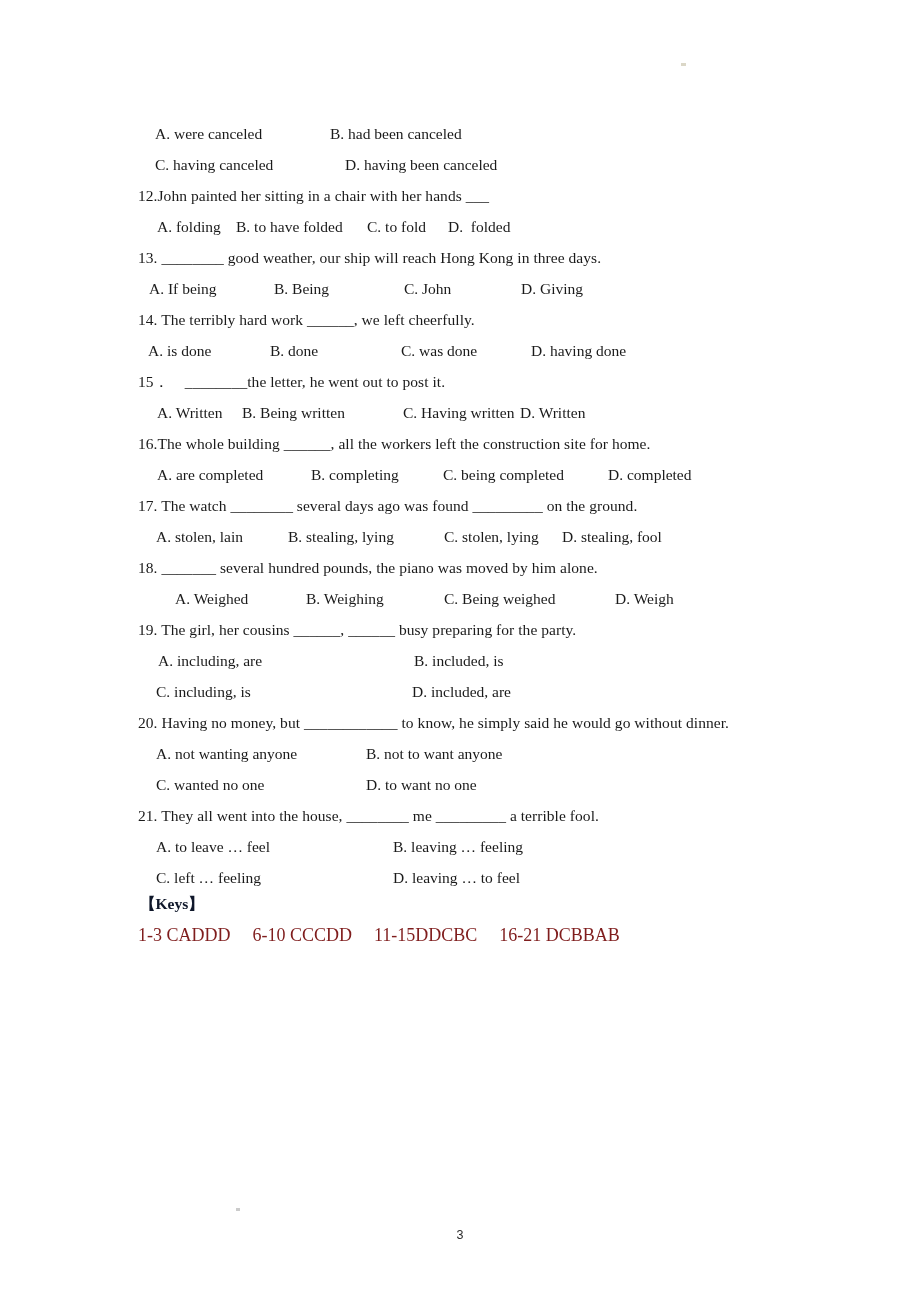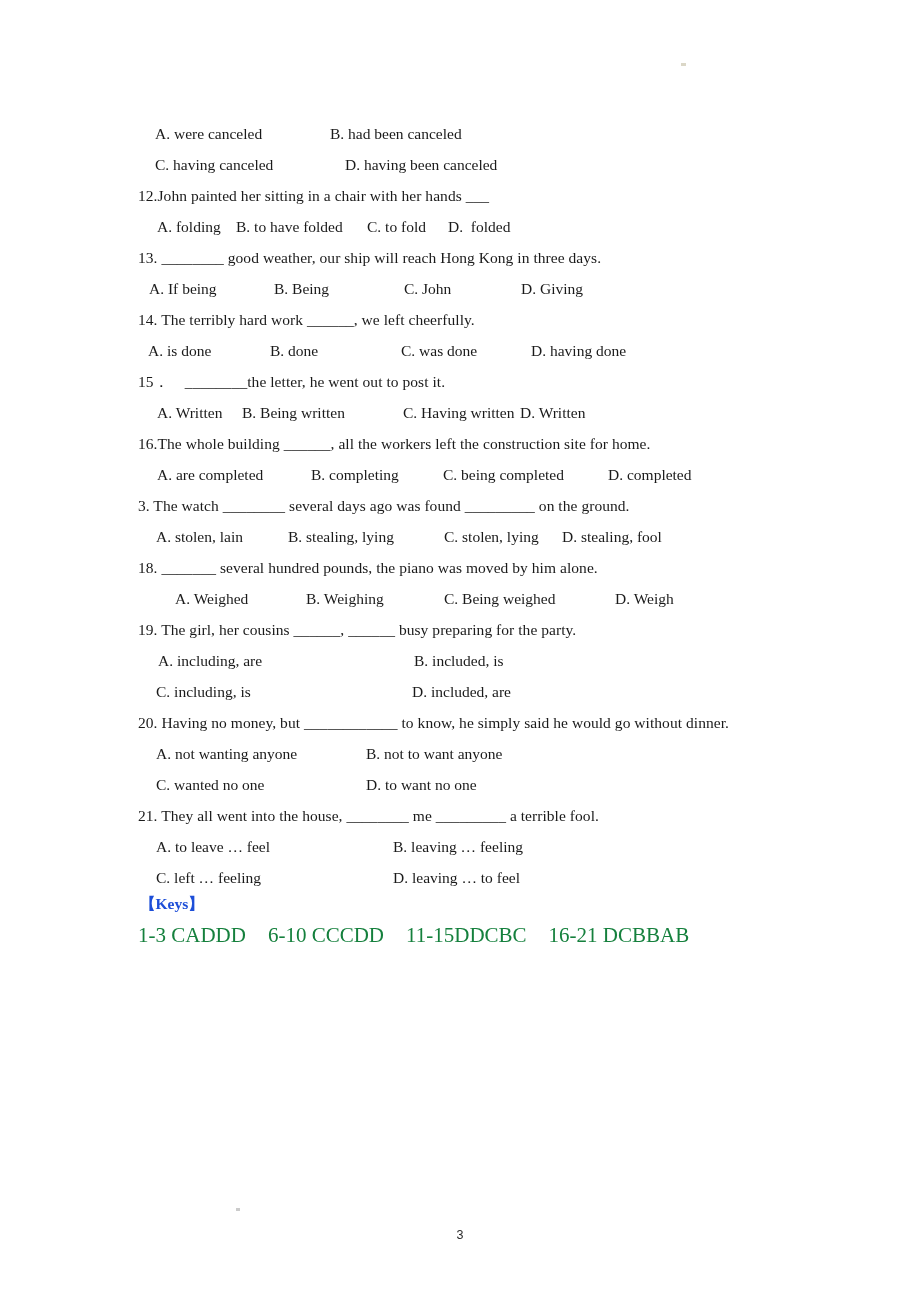--- a/index.html
+++ b/index.html
@@ -45,31 +45,31 @@
   }
   .col { position: absolute; white-space: pre; }
 
   
   .keys-head {
     position: absolute;
     left: 140px;
     top: 896px;
     font-size: 15.5px;
     line-height: 15.5px;
-    color: #1d4ed8;
+    color: #0f172a;
     white-space: pre;
     font-weight: 600;
   }
   .keys-line {
     position: absolute;
     left: 138px;
     top: 928px;
-    font-size: 21px;
+    font-size: 18px;
     line-height: 15.5px;
-    color: #15803d;
+    color: #7f1d1d;
     white-space: pre;
   }
   .keys-line .grp { margin-right: 22px; }
 
   
   .page-number {
     position: absolute;
     left: 0;
     top: 1229px;
     width: 920px;
@@ -103,21 +103,21 @@
       <div class="line stem" style="top: 188px; left: 138px;">12.John painted her sitting in a chair with her hands ___</div>
       <div class="optrow" style="top: 219px; left: 0px; width: 920px; height: 18px;"><span class="col" style="left: 157px;">A. folding</span><span class="col" style="left: 236px;">B. to have folded</span><span class="col" style="left: 367px;">C. to fold</span><span class="col" style="left: 448px;">D.  folded</span></div>
       <div class="line stem" style="top: 250px; left: 138px;">13. ________ good weather, our ship will reach Hong Kong in three days.</div>
       <div class="optrow" style="top: 281px; left: 0px; width: 920px; height: 18px;"><span class="col" style="left: 149px;">A. If being</span><span class="col" style="left: 274px;">B. Being</span><span class="col" style="left: 404px;">C. John</span><span class="col" style="left: 521px;">D. Giving</span></div>
       <div class="line stem" style="top: 312px; left: 138px;">14. The terribly hard work ______, we left cheerfully.</div>
       <div class="optrow" style="top: 343px; left: 0px; width: 920px; height: 18px;"><span class="col" style="left: 148px;">A. is done</span><span class="col" style="left: 270px;">B. done</span><span class="col" style="left: 401px;">C. was done</span><span class="col" style="left: 531px;">D. having done</span></div>
       <div class="line stem" style="top: 374px; left: 138px;">15．    ________the letter, he went out to post it.</div>
       <div class="optrow" style="top: 405px; left: 0px; width: 920px; height: 18px;"><span class="col" style="left: 157px;">A. Written</span><span class="col" style="left: 242px;">B. Being written</span><span class="col" style="left: 403px;">C. Having written</span><span class="col" style="left: 520px;">D. Written</span></div>
       <div class="line stem" style="top: 436px; left: 138px;">16.The whole building ______, all the workers left the construction site for home.</div>
       <div class="optrow" style="top: 467px; left: 0px; width: 846px; height: 18px;"><span class="col" style="left: 157px;">A. are completed</span><span class="col" style="left: 311px;">B. completing</span><span class="col" style="left: 443px;">C. being completed</span><span class="col" style="left: 608px;">D. completed</span></div>
-      <div class="line stem" style="top: 498px; left: 138px;">3. The watch ________ several days ago was found _________ on the ground.</div>
+      <div class="line stem" style="top: 498px; left: 138px;">17. The watch ________ several days ago was found _________ on the ground.</div>
       <div class="optrow" style="top: 529px; left: 0px; width: 920px; height: 18px;"><span class="col" style="left: 156px;">A. stolen, lain</span><span class="col" style="left: 288px;">B. stealing, lying</span><span class="col" style="left: 444px;">C. stolen, lying</span><span class="col" style="left: 562px;">D. stealing, fool</span></div>
       <div class="line stem" style="top: 560px; left: 138px;">18. _______ several hundred pounds, the piano was moved by him alone.</div>
       <div class="optrow" style="top: 591px; left: 0px; width: 736px; height: 18px;"><span class="col" style="left: 175px;">A. Weighed</span><span class="col" style="left: 306px;">B. Weighing</span><span class="col" style="left: 444px;">C. Being weighed</span><span class="col" style="left: 615px;">D. Weigh</span></div>
       <div class="line stem" style="top: 622px; left: 138px;">19. The girl, her cousins ______, ______ busy preparing for the party.</div>
       <div class="optrow" style="top: 653px; left: 2px; width: 920px; height: 18px;"><span class="col" style="left: 156px;">A. including, are</span><span class="col" style="left: 412px;">B. included, is</span></div>
       <div class="optrow" style="top: 684px; left: 0px; width: 731px; height: 18px;"><span class="col" style="left: 156px;">C. including, is</span><span class="col" style="left: 412px;">D. included, are</span></div>
       <div class="line stem" style="top: 715px; left: 138px;">20. Having no money, but ____________ to know, he simply said he would go without dinner.</div>
       <div class="optrow" style="top: 746px; left: 0px; width: 920px; height: 18px;"><span class="col" style="left: 156px;">A. not wanting anyone</span><span class="col" style="left: 366px;">B. not to want anyone</span></div>
       <div class="optrow" style="top: 777px; left: 0px; width: 872px; height: 18px;"><span class="col" style="left: 156px;">C. wanted no one</span><span class="col" style="left: 366px;">D. to want no one</span></div>
       <div class="line stem" style="top: 808px; left: 138px;">21. They all went into the house, ________ me _________ a terrible fool.</div>

